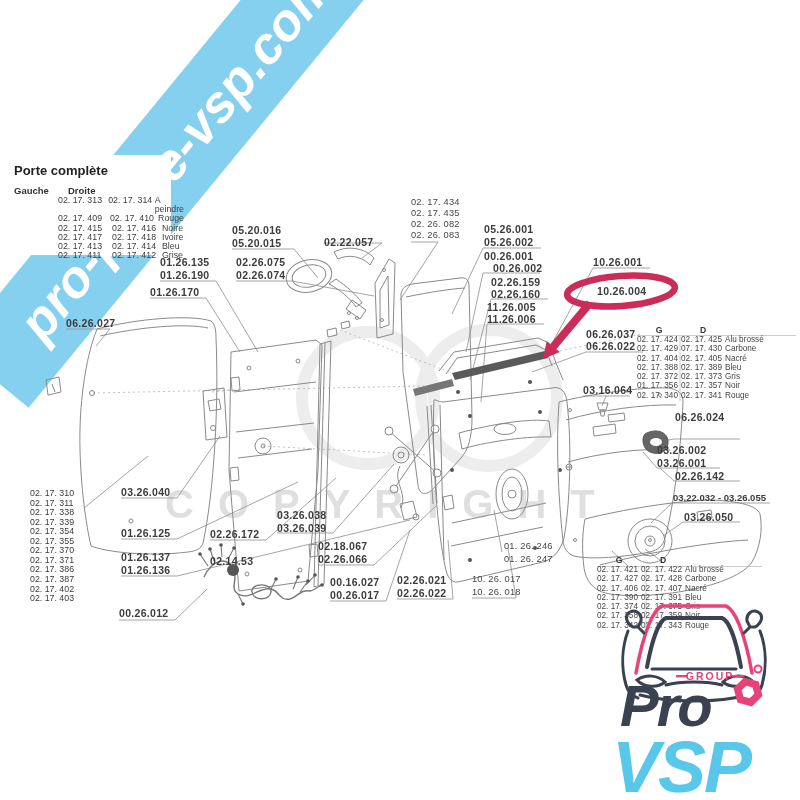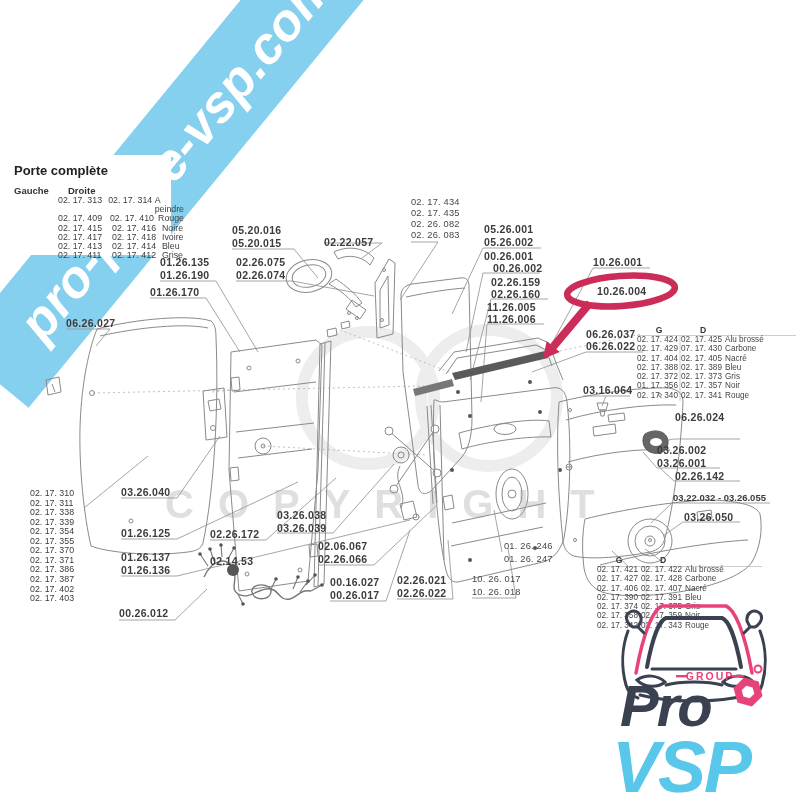--- a/index.html
+++ b/index.html
@@ -326,21 +326,21 @@
       <div class="plabel mid" style="left: 673px; top: 492px;">03.22.032 - 03.26.055</div>
       <div class="plabel" style="left: 684px; top: 511px;">03.26.050</div>
       <div class="plabel" style="left: 121px; top: 486px;">03.26.040</div>
       <div class="plabel" style="left: 121px; top: 527px;">01.26.125</div>
       <div class="plabel" style="left: 121px; top: 551px; text-align: center;">01.26.137</div>
       <div class="plabel" style="left: 121px; top: 564px;">01.26.136</div>
       <div class="plabel" style="left: 210px; top: 515px; margin-top: 40px;">02.14.53</div>
       <div class="plabel" style="left: 210px; top: 528px;">02.26.172</div>
       <div class="plabel" style="left: 277px; top: 509px;">03.26.038</div>
       <div class="plabel" style="left: 277px; top: 522px;">03.26.039</div>
-      <div class="plabel" style="left: 318px; top: 540px;">02.06.067</div>
+      <div class="plabel" style="left: 318px; top: 540px;">02.18.067</div>
       <div class="plabel" style="left: 318px; top: 553px;">02.26.066</div>
       <div class="plabel" style="left: 330px; top: 576px;">00.16.027</div>
       <div class="plabel" style="left: 330px; top: 589px;">00.26.017</div>
       <div class="plabel" style="left: 397px; top: 574px;">02.26.021</div>
       <div class="plabel" style="left: 397px; top: 587px;">02.26.022</div>
       <div class="plabel small" style="left: 472px; top: 574px;">10. 26. 017</div>
       <div class="plabel small" style="left: 472px; top: 587px;">10. 26. 018</div>
       <div class="plabel small" style="left: 504px; top: 541px;">01. 26. 246</div>
       <div class="plabel small" style="left: 504px; top: 554px;">01. 26. 247</div>
       <div class="plabel" style="left: 119px; top: 607px;">00.26.012</div>

